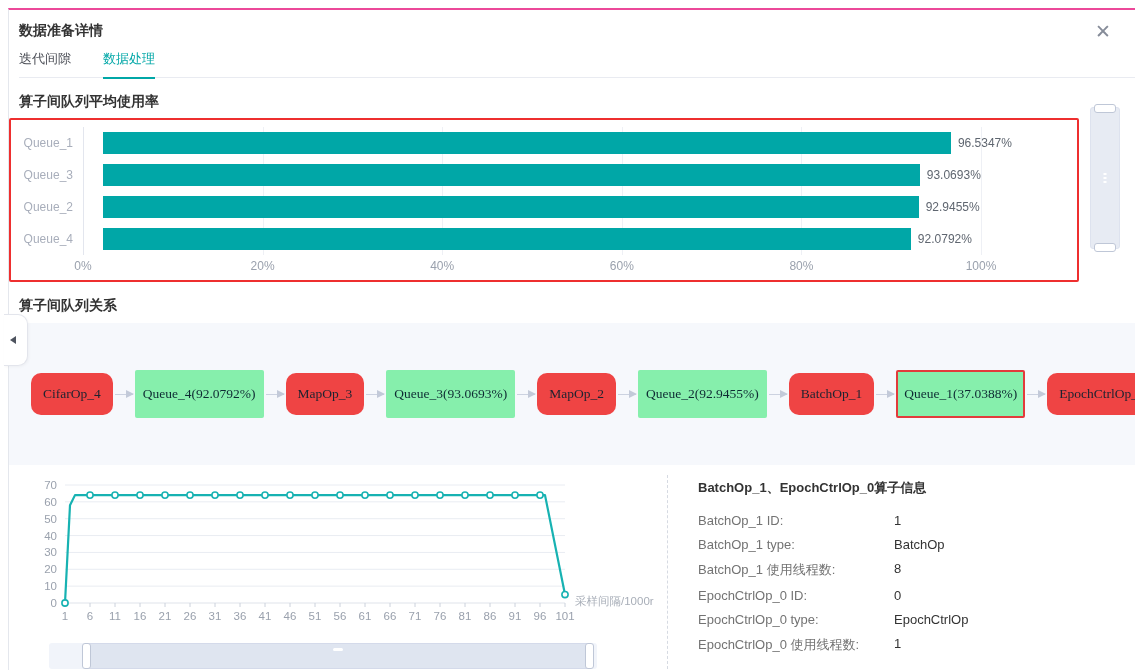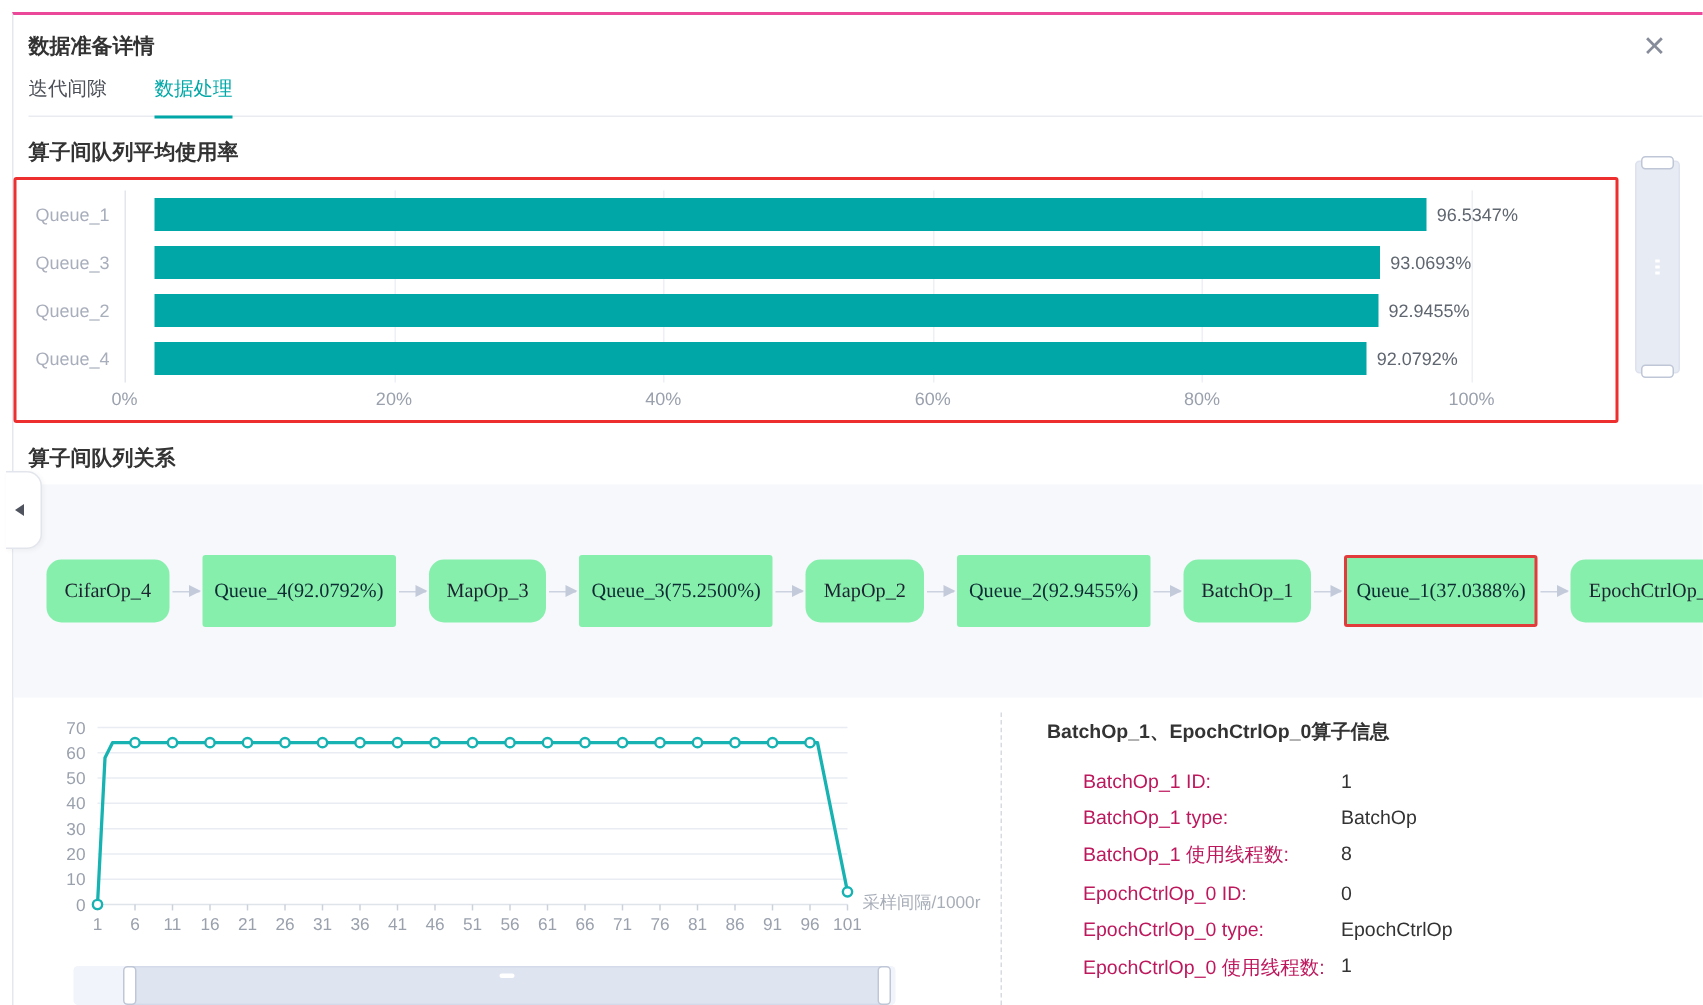--- a/index.html
+++ b/index.html
@@ -45,21 +45,21 @@
   .vslider .handle.top { top:-4px; } .vslider .handle.bottom { bottom:-4px; }
   .vslider .grip { position:absolute; left:50%; top:50%; transform:translate(-50%,-50%);
     width:3px; height:10px; display:flex; flex-direction:column; gap:2px; }
   .vslider .grip i { display:block; width:3px; height:2px; background:#fff; }
 
   
   .flow { margin-left:-10px; margin-right:-20px; background:#f6f8fc; height:142px;
     display:flex; align-items:center; padding:0 22px; margin-top:8px; }
   .node { font-family:"Liberation Serif","DejaVu Serif",serif; font-size:13.5px;
     color:#1d2330; white-space:nowrap; text-align:center; cursor:pointer; flex:0 0 auto; }
-  .node.op { background:#86efac; border-radius:10px; padding:13px 12px; }
+  .node.op { background:#ef4444; border-radius:10px; padding:13px 12px; }
   .node.queue { background:#86efac; border-radius:2px; padding:16px 8px; color:#0e2b33; }
   .node.queue.selected { border:2px solid #e23b3b; padding:14px 6px; }
   .arrow { flex:1 1 auto; min-width:18px; height:1px; background:#ccd2e0;
     position:relative; margin:0 2px; }
   .arrow::after { content:""; position:absolute; right:-1px; top:-4px; width:0; height:0;
     border-top:4.5px solid transparent; border-bottom:4.5px solid transparent;
     border-left:8px solid #c3cad9; }
 
   
   .collapse-tab { position:absolute; left:4px; top:314px; width:24px; height:52px;
@@ -79,21 +79,21 @@
   .hslider .handle { position:absolute; top:50%; transform:translateY(-50%);
     width:9px; height:26px; background:#fff; border:1px solid #bfc7d7; border-radius:3px; }
   .hslider .handle.left { left:calc(7% - 5px); } .hslider .handle.right { right:calc(1.5% - 5px); }
   .hslider .grip { position:absolute; left:50%; top:4px; transform:translateX(-50%);
     width:10px; height:3px; background:#fff; border-radius:2px; }
 
   .op-info { flex:1 1 auto; border-left:1px dashed #d6dae2; margin-left:8px;
     padding:4px 0 0 30px; }
   .op-info-title { font-size:13px; font-weight:bold; color:#333; margin-bottom:16px; }
   .op-rows { display:grid; grid-template-columns:196px 1fr; row-gap:9px; font-size:13px; }
-  .op-rows .lbl { color:#be185d;margin-left:24px; }
+  .op-rows .lbl { color:#737373; }
   .op-rows .val { color:#333; }
 </style>
 </head>
 <body>
 
 <div class="dialog">
   <div class="dlg-title">数据准备详情</div>
   <div class="close-btn">✕</div>
 
   <div class="tabs">
@@ -144,21 +144,21 @@
 
   <div class="sec-title">算子间队列关系</div>
 
   <div class="flow" id="flow">
       <div class="node op">CifarOp_4</div>
       <div class="arrow"></div>
       <div class="node queue">Queue_4(92.0792%)</div>
       <div class="arrow"></div>
       <div class="node op">MapOp_3</div>
       <div class="arrow"></div>
-      <div class="node queue">Queue_3(75.2500%)</div>
+      <div class="node queue">Queue_3(93.0693%)</div>
       <div class="arrow"></div>
       <div class="node op">MapOp_2</div>
       <div class="arrow"></div>
       <div class="node queue">Queue_2(92.9455%)</div>
       <div class="arrow"></div>
       <div class="node op">BatchOp_1</div>
       <div class="arrow"></div>
       <div class="node queue selected">Queue_1(37.0388%)</div>
       <div class="arrow"></div>
       <div class="node op">EpochCtrlOp_0</div>

